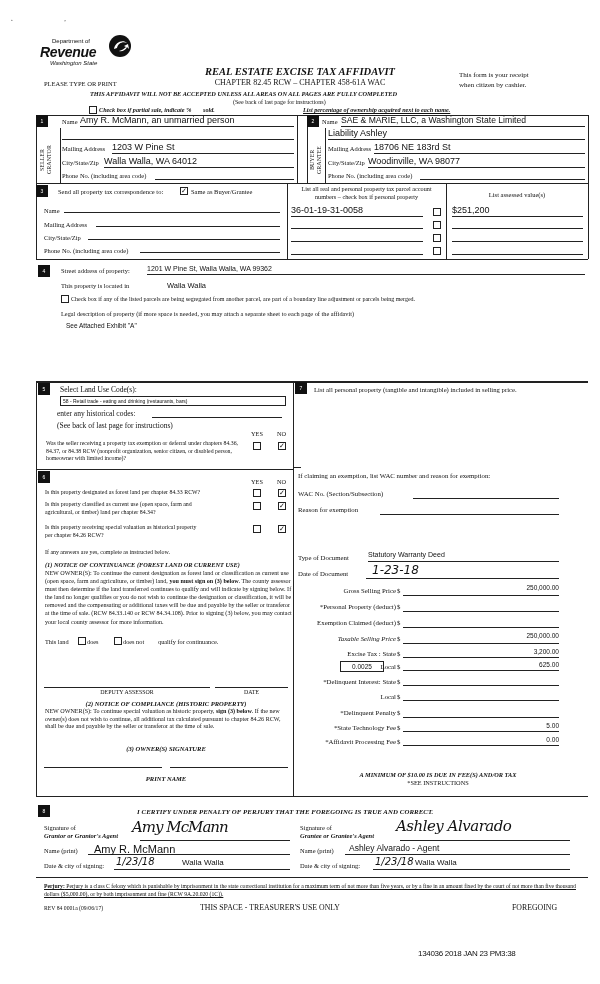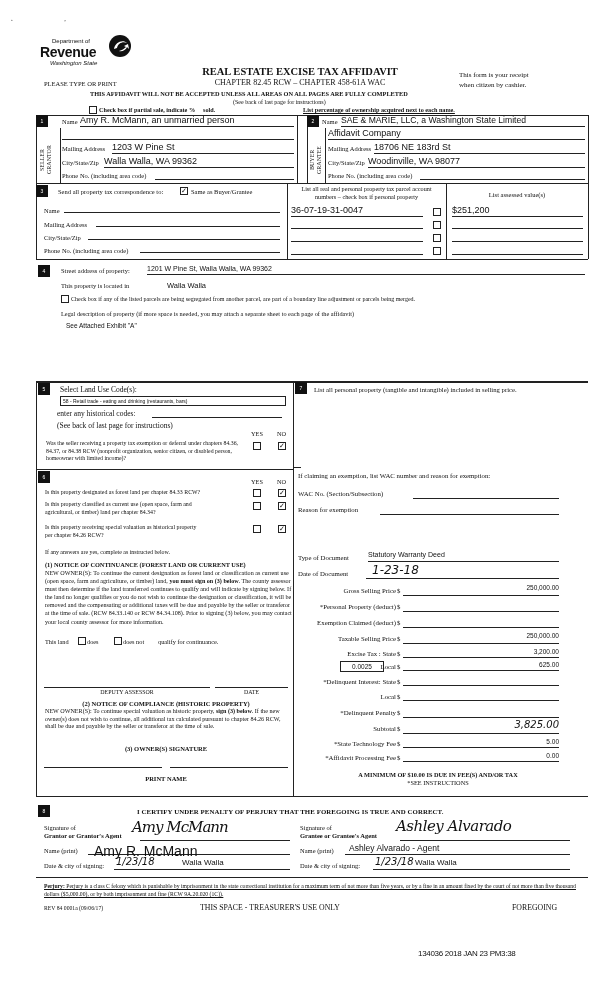--- a/index.html
+++ b/index.html
@@ -1,21 +1,21 @@
 <!DOCTYPE html>
 <html><head>
 <meta charset="utf-8">
 <style>
   * { box-sizing: border-box; margin: 0; padding: 0; }
   html, body { width: 600px; height: 984px; background: #fff; overflow: hidden; }
   body { position: relative; font-family: "Liberation Serif", serif; color: #111; font-size: 7px; }
   .abs { position: absolute; }
   .sans { font-family: "Liberation Sans", sans-serif; }
   .serif { font-family: "Liberation Serif", serif; }
-  .bold { font-weight: bold; }
+  .bold { font-weight: bold; font-style: italic; }
   .hline { position: absolute; height: 0; border-top: 1px solid #222; }
   .vline { position: absolute; width: 0; border-left: 1px solid #222; }
   .thick { border-top-width: 2px; }
   .badge { position: absolute; width: 12px; height: 12px; background: #111; color: #fff; font-size: 5px; text-align: center; line-height: 12px; font-family: "Liberation Sans", sans-serif; }
   .cb { position: absolute; width: 8px; height: 8px; border: 1px solid #222; background: #fff; font-size: 7px; line-height: 6px; text-align: center; font-family: "DejaVu Sans", sans-serif; }
   .fill { font-family: "Liberation Sans", sans-serif; font-size: 9px; color: #111; }
   .fillsm { font-family: "Liberation Sans", sans-serif; font-size: 6.5px; color: #111; }
   .hand { font-family: "DejaVu Sans", sans-serif; font-style: italic; color: #111; }
   .lbl { font-size: 6.5px; white-space: nowrap; }
   .uline { border-bottom: 1px solid #222; }
@@ -62,30 +62,30 @@
 
 <div class="badge" style="left:36px;top:115px;">1</div>
 <div class="vline" style="left:60px;top:128px;height:55px;"></div>
 <div class="rot serif" style="left:39px;top:140px;width:20px;height:40px;"><span>SELLER</span><br><span>GRANTOR</span></div>
 <div class="abs lbl" style="left:62px;top:118px;">Name</div>
 <div class="abs fill uline" style="left:80px;top:115px;width:214px;height:12px;"><span>Amy R. McMann, an unmarried person</span></div>
 <div class="abs uline" style="left:62px;top:128px;width:232px;height:12px;"></div>
 <div class="abs lbl" style="left:62px;top:145px;">Mailing Address</div>
 <div class="abs fill uline" style="left:112px;top:142px;width:182px;height:12px;"><span>1203 W Pine St</span></div>
 <div class="abs lbl" style="left:62px;top:159px;">City/State/Zip</div>
-<div class="abs fill uline" style="left:104px;top:156px;width:190px;height:12px;"><span>Walla Walla, WA 99362</span></div>
+<div class="abs fill uline" style="left:104px;top:156px;width:190px;height:12px;"><span>Walla Walla, WA 64012</span></div>
 <div class="abs lbl" style="left:62px;top:172px;">Phone No. (including area code)</div>
 <div class="abs uline" style="left:155px;top:170px;width:139px;height:10px;"></div>
 
 <div class="badge" style="left:307px;top:115px;">2</div>
 <div class="vline" style="left:325px;top:128px;height:55px;"></div>
 <div class="rot serif" style="left:309px;top:140px;width:16px;height:40px;"><span>BUYER</span><br><span>GRANTEE</span></div>
 <div class="abs lbl" style="left:322px;top:118px;">Name</div>
 <div class="abs fill uline" style="left:341px;top:115px;width:244px;height:12px;font-size:8.6px;"><span>SAE &amp; MARIE, LLC, a Washington State Limited</span></div>
-<div class="abs fill uline" style="left:328px;top:128px;width:257px;height:12px;"><span>Affidavit Company</span></div>
+<div class="abs fill uline" style="left:328px;top:128px;width:257px;height:12px;"><span>Liability Ashley</span></div>
 <div class="abs lbl" style="left:328px;top:145px;">Mailing Address</div>
 <div class="abs fill uline" style="left:374px;top:142px;width:211px;height:12px;"><span>18706 NE 183rd St</span></div>
 <div class="abs lbl" style="left:328px;top:159px;">City/State/Zip</div>
 <div class="abs fill uline" style="left:368px;top:156px;width:217px;height:12px;"><span>Woodinville, WA 98077</span></div>
 <div class="abs lbl" style="left:328px;top:172px;">Phone No. (including area code)</div>
 <div class="abs uline" style="left:420px;top:170px;width:165px;height:10px;"></div>
 
 <div class="badge" style="left:36px;top:185px;">3</div>
 <div class="abs lbl" style="left:58px;top:188px;">Send all property tax correspondence to:</div>
 <div class="cb" style="left:180px;top:187px;"><span>✓</span></div>
@@ -99,21 +99,21 @@
 <div class="abs lbl" style="left:44px;top:247px;">Phone No. (including area code)</div>
 <div class="abs uline" style="left:140px;top:245px;width:140px;height:8px;"></div>
 
 <div class="vline" style="left:287px;top:183px;height:76px;"></div>
 <div class="vline" style="left:446px;top:183px;height:76px;"></div>
 <div class="abs lbl center" style="left:287px;top:185px;width:159px;font-size:6.2px;">List all real and personal property tax parcel account</div>
 <div class="abs lbl center" style="left:287px;top:193px;width:159px;font-size:6.2px;">numbers – check box if personal property</div>
 <div class="abs lbl center" style="left:446px;top:191px;width:142px;font-size:6.5px;">List assessed value(s)</div>
 
 <div>
-  <div class="abs fill uline" style="left:291px;top:205px;width:132px;height:12px;"><span>36-07-19-31-0047</span></div>
+  <div class="abs fill uline" style="left:291px;top:205px;width:132px;height:12px;"><span>36-01-19-31-0058</span></div>
   <div class="cb" style="left:433px;top:208px;"></div>
   <div class="abs fill uline" style="left:452px;top:205px;width:131px;height:12px;"><span>$251,200</span></div>
 </div>
 <div>
   <div class="abs uline" style="left:291px;top:219px;width:132px;height:10px;"></div>
   <div class="cb" style="left:433px;top:221px;"></div>
   <div class="abs uline" style="left:452px;top:219px;width:131px;height:10px;"></div>
 </div>
 <div>
   <div class="abs uline" style="left:291px;top:232px;width:132px;height:10px;"></div>
@@ -251,25 +251,20 @@
   <div style="position:relative;height:15px;">
     <div class="abs serif right" style="left:0;top:3px;width:98px;font-size:6.8px;">Local</div>
     <div class="abs serif" style="left:99px;top:3px;font-size:6.8px;">$</div>
     <div class="abs fillsm right uline" style="left:105px;top:0;width:156px;height:11px;"><span></span></div>
   </div>
   <div style="position:relative;height:16px;">
     <div class="abs serif right" style="left:0;top:4px;width:98px;font-size:6.8px;">*Delinquent Penalty</div>
     <div class="abs serif" style="left:99px;top:4px;font-size:6.8px;">$</div>
     <div class="abs fillsm right uline" style="left:105px;top:0;width:156px;height:13px;"><span></span></div>
   </div>
-  <div style="position:relative;height:16px;">
-    <div class="abs serif right" style="left:0;top:4px;width:98px;font-size:6.8px;">Subtotal</div>
-    <div class="abs serif" style="left:99px;top:4px;font-size:6.8px;">$</div>
-    <div class="abs hand right uline" style="left:105px;top:-2px;width:156px;height:15px;font-size:10px;line-height:12px;"><span>3,825.00</span></div>
-  </div>
   <div style="position:relative;height:14px;">
     <div class="abs serif right" style="left:0;top:3px;width:98px;font-size:6.8px;">*State Technology Fee</div>
     <div class="abs serif" style="left:99px;top:3px;font-size:6.8px;">$</div>
     <div class="abs fillsm right uline" style="left:105px;top:0;width:156px;height:11px;line-height:9px;"><span>5.00</span></div>
   </div>
   <div style="position:relative;height:14px;">
     <div class="abs serif right" style="left:0;top:3px;width:98px;font-size:6.8px;">*Affidavit Processing Fee</div>
     <div class="abs serif" style="left:99px;top:3px;font-size:6.8px;">$</div>
     <div class="abs fillsm right uline" style="left:105px;top:0;width:156px;height:11px;line-height:9px;"><span>0.00</span></div>
   </div>
@@ -280,21 +275,21 @@
 <div class="hline" style="left:36px;top:796px;width:552px;"></div>
 <div class="badge" style="left:38px;top:805px;">8</div>
 <div class="abs serif bold" style="left:137px;top:808px;font-size:6.8px;letter-spacing:0.1px;">I CERTIFY UNDER PENALTY OF PERJURY THAT THE FOREGOING IS TRUE AND CORRECT.</div>
 
 <div class="abs serif" style="left:44px;top:824px;font-size:6.5px;">Signature of</div>
 <div class="abs serif bold" style="left:44px;top:832px;font-size:6.5px;">Grantor or Grantor's Agent</div>
 <div class="abs uline" style="left:140px;top:820px;width:150px;height:21px;">
   <span class="hand" style="position:absolute;left:-8px;top:-2px;font-size:15px;letter-spacing:-1px;font-family:'DejaVu Serif',serif;">Amy McMann</span>
 </div>
 <div class="abs serif" style="left:44px;top:847px;font-size:6.5px;">Name (print)</div>
-<div class="abs fill uline" style="left:88px;top:843px;width:202px;height:12px;font-size:14px;"><span style="padding-left:6px;">Amy R. McMann</span></div>
+<div class="abs fill uline" style="left:88px;top:843px;width:202px;height:12px;font-size:11px;"><span style="padding-left:6px;">Amy R. McMann</span></div>
 <div class="abs serif" style="left:44px;top:862px;font-size:6.5px;">Date &amp; city of signing:</div>
 <div class="abs uline" style="left:114px;top:856px;width:176px;height:14px;">
   <span class="hand" style="position:absolute;left:2px;top:0;font-size:10px;">1/23/18</span>
   <span class="fill" style="position:absolute;left:68px;top:2px;font-size:8px;">Walla Walla</span>
 </div>
 
 <div class="abs serif" style="left:300px;top:824px;font-size:6.5px;">Signature of</div>
 <div class="abs serif bold" style="left:300px;top:832px;font-size:6.5px;">Grantee or Grantee's Agent</div>
 <div class="abs uline" style="left:400px;top:820px;width:170px;height:21px;text-align:right;">
   <span class="hand" style="position:absolute;left:-4px;top:-3px;font-size:15px;letter-spacing:-0.5px;font-family:'DejaVu Serif',serif;">Ashley Alvarado</span>

